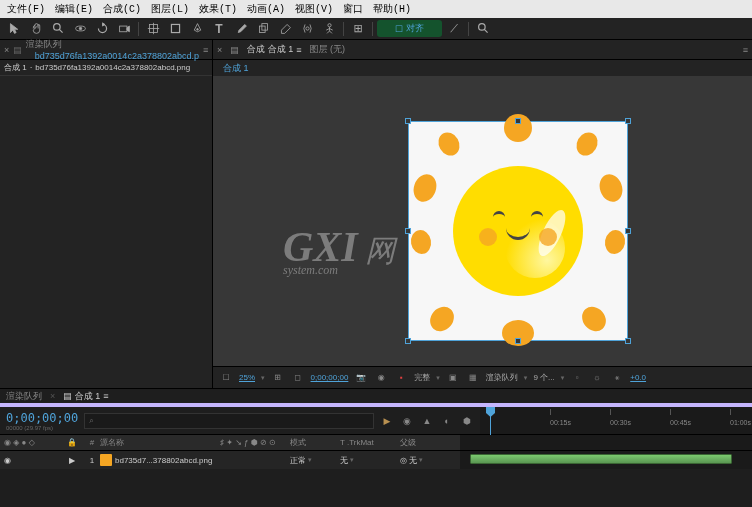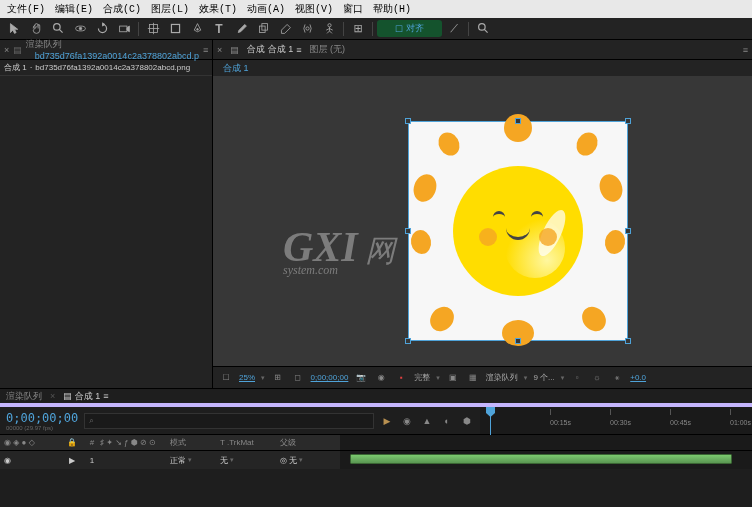--- a/index.html
+++ b/index.html
@@ -299,30 +299,35 @@
         <div class="tick" style="left:130px">00:30s</div>
         <div class="tick" style="left:190px">00:45s</div>
         <div class="tick" style="left:250px">01:00s</div>
       </div>
     </div>
   </div>
   <div class="tl-cols">
     <div style="width:60px;padding-left:4px">◉ ◈ ● ◇</div>
     <div style="width:24px;justify-content:center">🔒</div>
     <div style="width:16px;justify-content:center">#</div>
+    <div style="width:120px">源名称</div>
     <div style="width:70px">♯ ✦ ↘ ƒ ⬢ ⊘ ⊙</div>
     <div style="width:50px">模式</div>
     <div style="width:60px">T .TrkMat</div>
     <div style="width:60px">父级</div>
     <div style="flex:1;background:#1a1a1a"></div>
   </div>
   <div class="tl-layer-row">
     <div style="width:60px;padding-left:4px">◉</div>
     <div style="width:24px;justify-content:center">▶</div>
     <div style="width:16px;justify-content:center">1</div>
+    <div style="width:120px;gap:3px">
+        <span style="width:12px;height:12px;background:#f5a623;display:inline-block;border-radius:1px"></span>
+        <span>bd735d7...378802abcd.png</span>
+      </div>
     <div style="width:70px"></div>
     <div style="width:50px;gap:2px">
         <span>正常</span>
         <span class="drop">▾</span>
       </div>
     <div style="width:60px;gap:2px">
         <span>无</span>
         <span class="drop">▾</span>
       </div>
     <div style="width:60px;gap:2px">◎ <span>无</span><span class="drop">▾</span></div>

